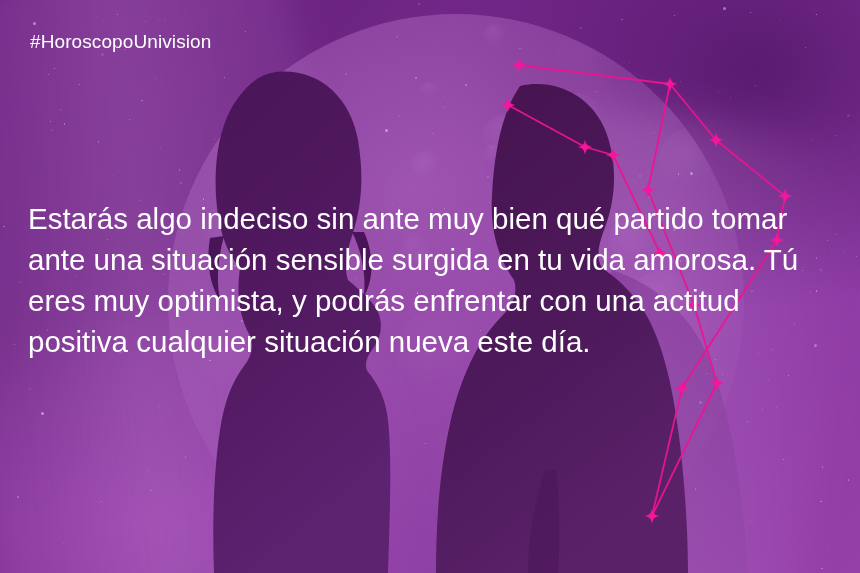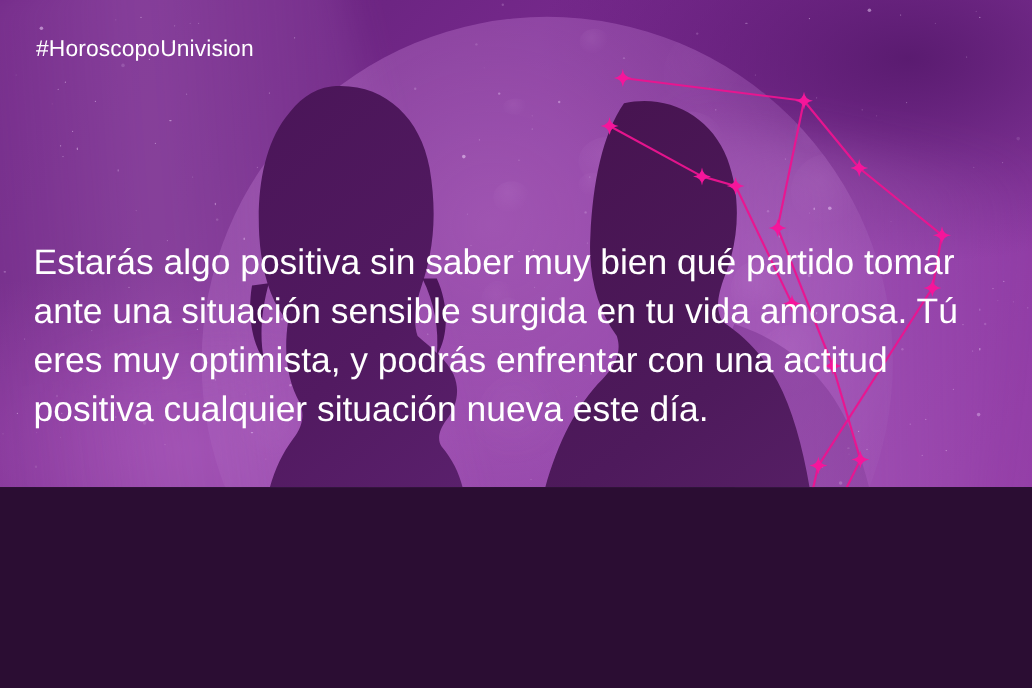--- a/index.html
+++ b/index.html
@@ -7,23 +7,23 @@
     padding: 0;
     background: #2b0d33;
   }
   body {
     font-family: "Liberation Sans", sans-serif;
   }
 
   #card {
     position: relative;
     width: 860px;
-    height: 406px;
+    height: 573px;
     overflow: hidden;
-    background: #14532d;
+    background: #a16207;
   }
 
   
   .layer {
     position: absolute;
     inset: 0;
     pointer-events: none;
   }
 
   #bg-base {
@@ -555,16 +555,16 @@
         </g>
         <g>
           <path d="M652 508.5 Q652.735 515.265 659.5 516 Q652.735 516.735 652 523.5 Q651.265 516.735 644.5 516 Q651.265 515.265 652 508.5 Z" fill="#f5169b"></path>
           <circle cx="652" cy="516" r="2.4" fill="#f5169b"></circle>
         </g>
       </g>
   </svg>
 
   <div id="content">
     <div id="hashtag">#HoroscopoUnivision</div>
-    <p id="body-copy">Estarás algo positiva sin saber muy bien qué partido tomar ante una situación sensible surgida en tu vida amorosa. Tú eres muy optimista, y podrás enfrentar con una actitud positiva cualquier situación nueva este día.</p>
+    <p id="body-copy">Estarás algo indeciso sin ante muy bien qué partido tomar ante una situación sensible surgida en tu vida amorosa. Tú eres muy optimista, y podrás enfrentar con una actitud positiva cualquier situación nueva este día.</p>
   </div>
 
 </div>
 
 </body></html>

